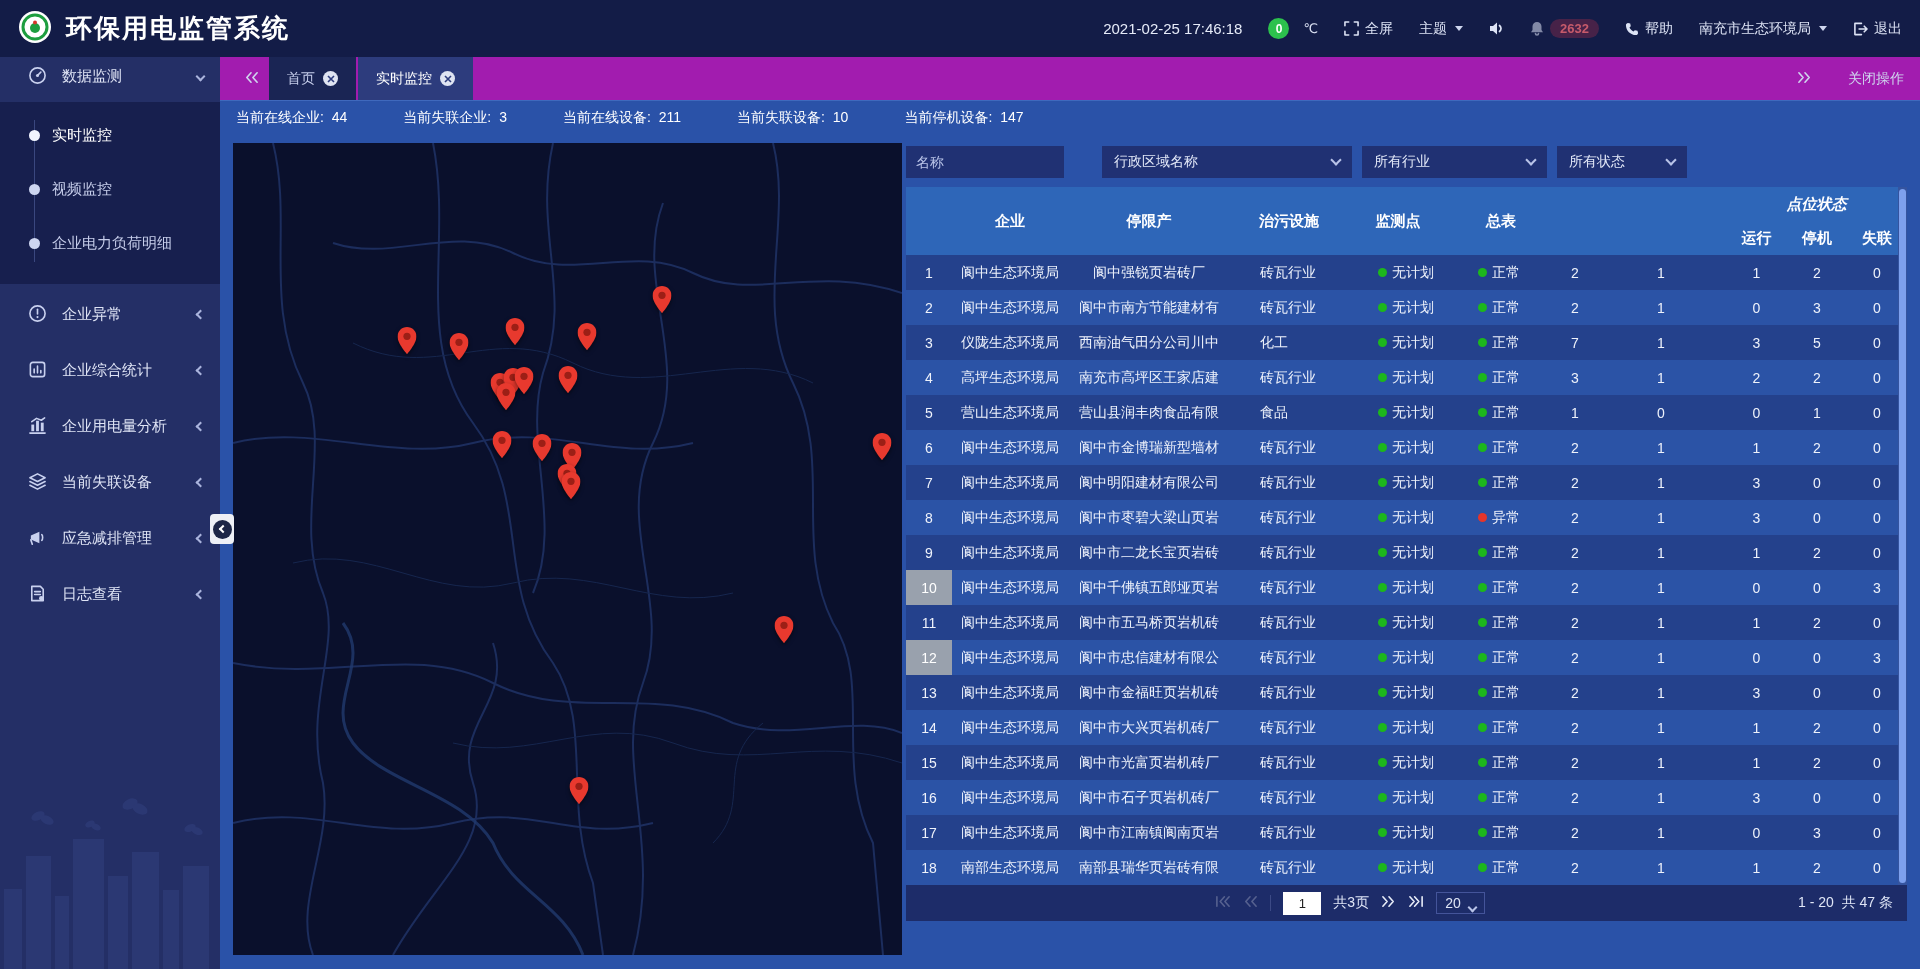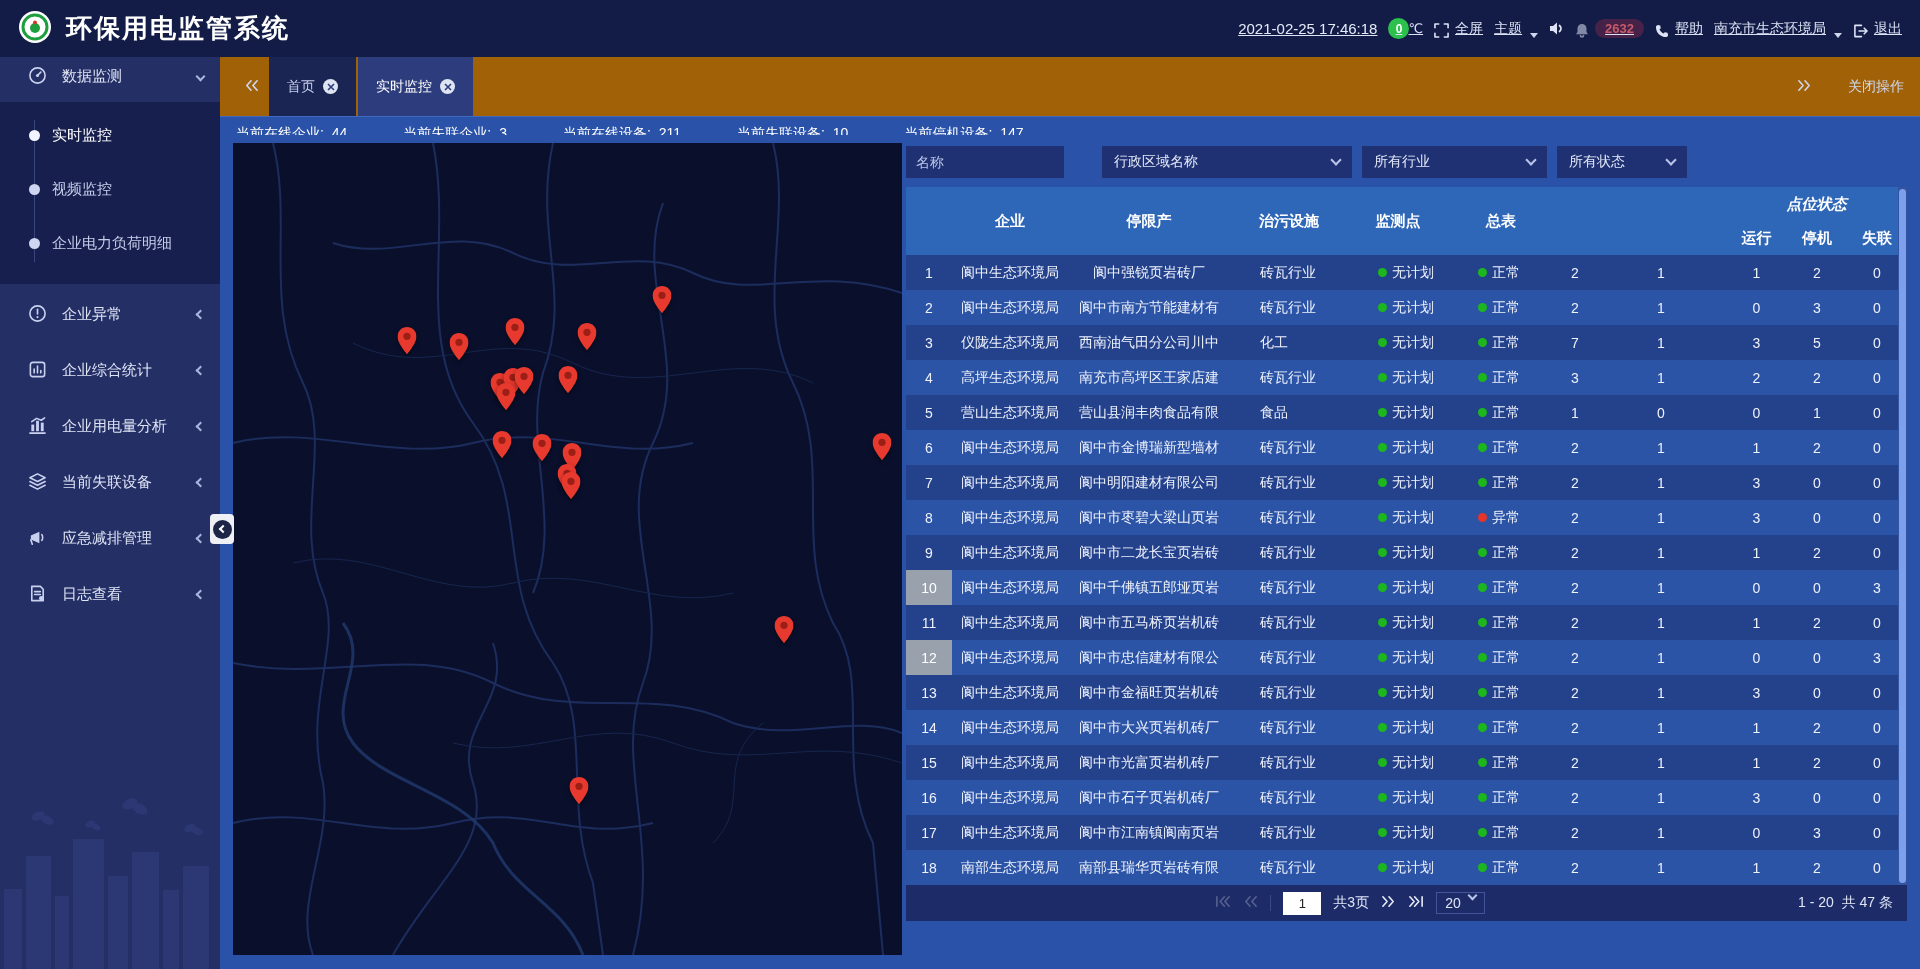--- a/index.html
+++ b/index.html
@@ -4,26 +4,26 @@
 <style>
   html,body{margin:0;padding:0;background:#0c1333;}
   *{box-sizing:border-box;}
   .app{position:relative;width:1920px;height:969px;overflow:hidden;background:#2a52a8;
        font-family:"Liberation Sans","DejaVu Sans",sans-serif;color:#e9eefb;}
   
   .topbar{position:absolute;top:0;left:0;right:0;height:57px;background:#131c47;
           display:flex;align-items:center;padding:0 18px;z-index:30;}
   .brand{display:flex;align-items:center;gap:14px;}
   .app-title{font-size:26px;font-weight:bold;letter-spacing:2px;color:#ffffff;}
-  .topbar-right{margin-left:auto;display:flex;align-items:center;gap:11px;font-size:14px;color:#dde3f5;text-decoration:underline;}
+  .topbar-right{margin-left:auto;display:flex;align-items:center;gap:26px;font-size:14px;color:#dde3f5;}
   .datetime{font-size:15px;color:#e6ebf8;}
   .temp-badge{width:21px;height:21px;border-radius:50%;background:#2cc14d;color:#fff;
               display:inline-flex;align-items:center;justify-content:center;font-size:12px;font-weight:bold;}
   .temp-unit{margin-left:-12px;font-size:13px;}
-  .top-item{display:flex;align-items:flex-end;gap:6px;cursor:pointer;color:#dde3f5;}
+  .top-item{display:flex;align-items:center;gap:6px;cursor:pointer;color:#dde3f5;}
   .top-item svg{display:block;}
   .caret{width:0;height:0;border-left:4px solid transparent;border-right:4px solid transparent;
          border-top:5px solid #cfd6ee;display:inline-block;margin-left:2px;}
   .alarm-pill{background:rgba(150,45,75,.40);color:#c75b6b;font-size:13px;font-weight:bold;
               padding:2px 10px;border-radius:10px;}
   .dim-icon{opacity:.55;}
   
   .sidebar{position:absolute;top:50px;left:0;width:220px;bottom:0;background:#242f66;z-index:20;overflow:hidden;}
   .side-group{position:relative;}
   .side-group-head{height:52px;display:flex;align-items:center;padding:0 16px 0 28px;gap:14px;
@@ -43,21 +43,21 @@
   .side-item-gap{height:4px;}
   .silhouette{position:absolute;left:0;bottom:0;width:220px;height:175px;opacity:.55;}
   .collapse-handle{position:absolute;left:210px;top:514px;width:24px;height:30px;background:#eef0f6;
                    border-radius:4px;z-index:40;display:flex;align-items:center;justify-content:center;cursor:pointer;}
   .collapse-handle .cdot{width:19px;height:19px;border-radius:50%;background:#1d2647;display:flex;
                          align-items:center;justify-content:center;}
   .collapse-handle .cchev{width:6px;height:6px;border-right:2px solid #fff;border-bottom:2px solid #fff;
                           transform:rotate(135deg);margin-left:2px;}
   
   .main{position:absolute;top:57px;left:220px;right:0;bottom:0;background:#2a52a8;}
-  .tabbar{height:59px;background:#a16207;display:flex;align-items:stretch;padding-left:14px;color:#c7cfec;}
+  .tabbar{height:43px;background:#a21caf;display:flex;align-items:stretch;padding-left:14px;color:#c7cfec;}
   .tab-scroll{display:flex;align-items:center;padding:0 10px;color:#cfd6ee;cursor:pointer;}
   .tab{display:flex;align-items:center;gap:8px;padding:0 18px;font-size:14px;background:#1a2554;
        margin-right:2px;cursor:pointer;color:#c7cfec;}
   .tab.active{background:#2d3c7d;color:#ffffff;}
   .tab-close{width:15px;height:15px;border-radius:50%;background:#dfe4f2;display:inline-flex;
              align-items:center;justify-content:center;}
   .tab-close svg{display:block;}
   .tabbar-right{margin-left:auto;display:flex;align-items:center;gap:26px;padding-right:16px;font-size:14px;}
   .close-ops{cursor:pointer;color:#cfd6ee;}
   .statsbar{height:35px;background:#2a52a8;border-top:1px solid #3f69bd;display:flex;align-items:center;
@@ -103,21 +103,21 @@
   
   .pagination{position:absolute;top:739px;left:0;width:1001px;height:36px;background:#1d2c69;
               display:flex;align-items:center;font-size:14px;color:#dfe5f6;padding:0 14px;}
   .pag-spacer{flex:1;}
   .pag-group{display:flex;align-items:center;gap:12px;}
   .pag-btn{display:flex;align-items:center;cursor:pointer;color:#e8edf8;}
   .pag-btn.disabled{color:#56618f;cursor:default;}
   .pag-sep{width:1px;height:16px;background:#3c4a86;}
   .page-input{width:38px;height:23px;background:#ffffff;color:#222;border:none;text-align:center;
               font-size:13px;font-family:inherit;}
-  .size-select{display:flex;align-items:flex-start;gap:8px;border:1px solid #44549a;padding:2px 8px;
+  .size-select{display:flex;align-items:flex-end;gap:8px;border:1px solid #44549a;padding:2px 8px;
                color:#dfe5f6;cursor:pointer;background:#1d2c69;}
   .size-select .schev{width:7px;height:7px;border-right:2px solid #b9c4e8;border-bottom:2px solid #b9c4e8;
                       transform:rotate(45deg);margin-top:-3px;}
   .pag-right{margin-left:18px;white-space:nowrap;}
 </style>
 </head>
 <body>
 
 <div class="app">
 

